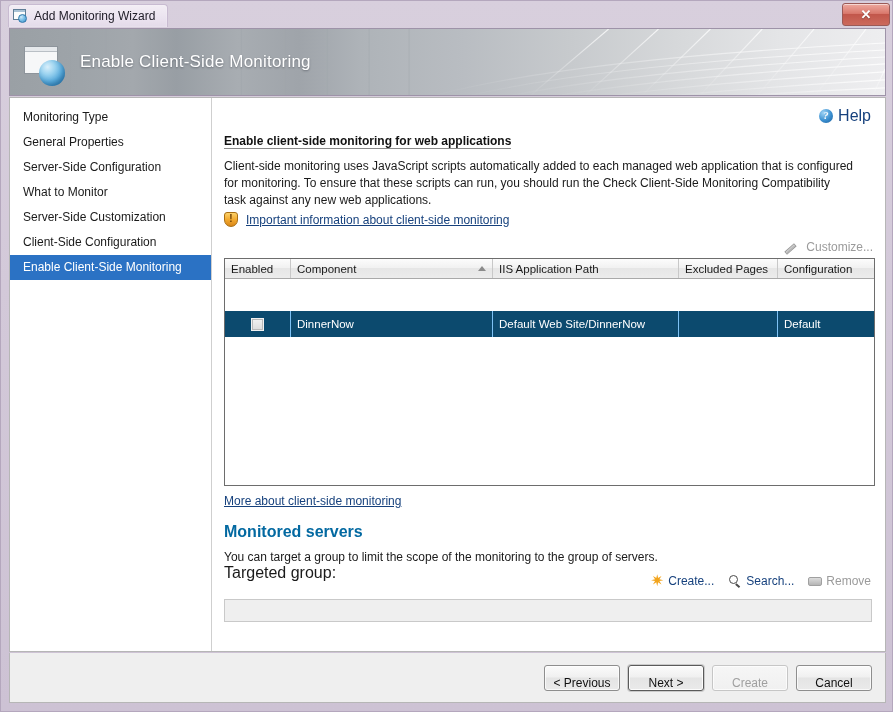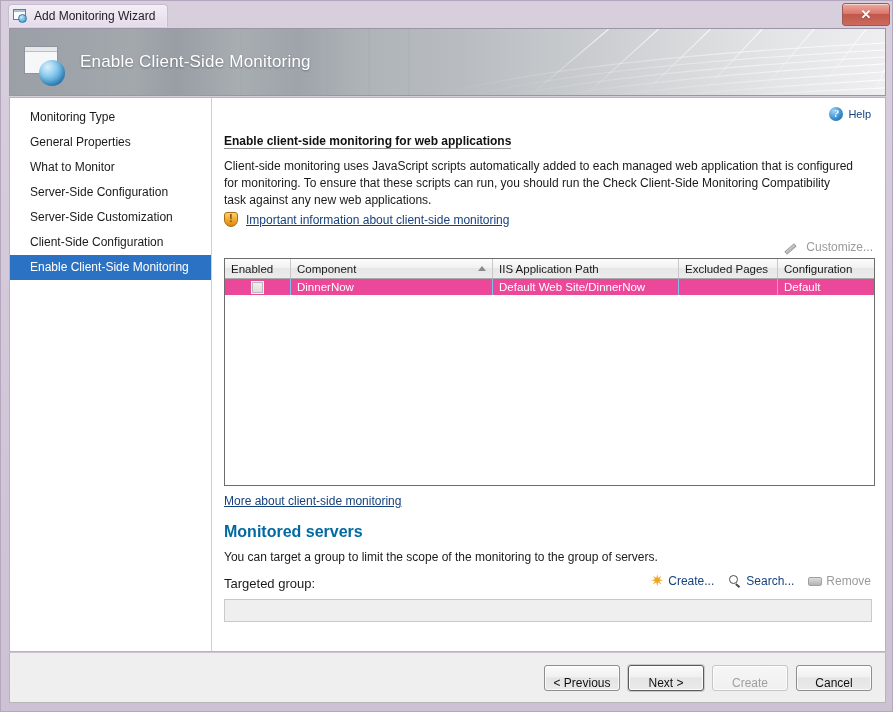--- a/index.html
+++ b/index.html
@@ -181,21 +181,21 @@
     width: 202px;
     flex: 0 0 auto;
     background: #ffffff;
     border-right: 1px solid #cfcfcf;
     padding-top: 7px;
     box-sizing: border-box;
   }
   .nav-item {
     height: 25px;
     line-height: 25px;
-    padding-left: 20px;
+    padding-left: 13px;
     font-size: 12px;
     color: #1a1a1a;
     white-space: nowrap;
     cursor: pointer;
   }
   .nav-item.selected {
     background: #2b72c4;
     color: #ffffff;
   }
 
@@ -221,21 +221,21 @@
     background: radial-gradient(circle at 33% 28%, #9fd3f5 0%, #3a8fd0 55%, #1d5e9b 100%);
     color: #ffffff;
     font-size: 10px;
     font-weight: bold;
     font-style: italic;
     line-height: 14px;
     text-align: center;
     font-family: "Liberation Serif", serif;
   }
   #help-label {
-    font-size: 11px;
+    font-size: 16px;
     color: #16417d;
   }
 
   
   #section-heading {
     position: absolute;
     left: 12px; top: 36px;
     font-size: 12px;
     font-weight: bold;
     color: #111111;
@@ -353,23 +353,24 @@
   .sort-arrow {
     position: absolute;
     right: 6px;
     width: 0; height: 0;
     border-left: 4px solid transparent;
     border-right: 4px solid transparent;
     border-bottom: 5px solid #8b8b8b;
   }
   .grid-row {
     display: flex;
-    height: 16px;
-    background: #ec4899;
-    box-sizing: border-box;
+    height: 26px;
+    background: #0c4a6e;
+    box-sizing: border-box;
+    margin-top: 32px;
   }
   .gr-cell {
     display: flex;
     align-items: center;
     font-size: 11.5px;
     color: #ffffff;
     padding-left: 6px;
     border-right: 1px solid #7ec2f5;
     box-sizing: border-box;
     white-space: nowrap;
@@ -410,22 +411,22 @@
     color: #0369a1;
   }
   #monitored-desc {
     position: absolute;
     left: 12px; top: 452px;
     font-size: 12px;
     color: #1a1a1a;
   }
   #targeted-label {
     position: absolute;
-    left: 12px; top: 478px;
-    font-size: 13px;
+    left: 12px; top: 466px;
+    font-size: 16px;
     color: #1a1a1a;
   }
 
   #group-actions {
     position: absolute;
     right: 14px; top: 476px;
     display: flex;
     align-items: center;
     gap: 14px;
   }
@@ -600,24 +601,24 @@
   <div id="body-area">
 
     <div id="sidebar">
       <div class="nav-item">
         <span>Monitoring Type</span>
       </div>
       <div class="nav-item">
         <span>General Properties</span>
       </div>
       <div class="nav-item">
+        <span>Server-Side Configuration</span>
+      </div>
+      <div class="nav-item">
         <span>What to Monitor</span>
-      </div>
-      <div class="nav-item">
-        <span>Server-Side Configuration</span>
       </div>
       <div class="nav-item">
         <span>Server-Side Customization</span>
       </div>
       <div class="nav-item">
         <span>Client-Side Configuration</span>
       </div>
       <div class="nav-item selected">
         <span>Enable Client-Side Monitoring</span>
       </div>

